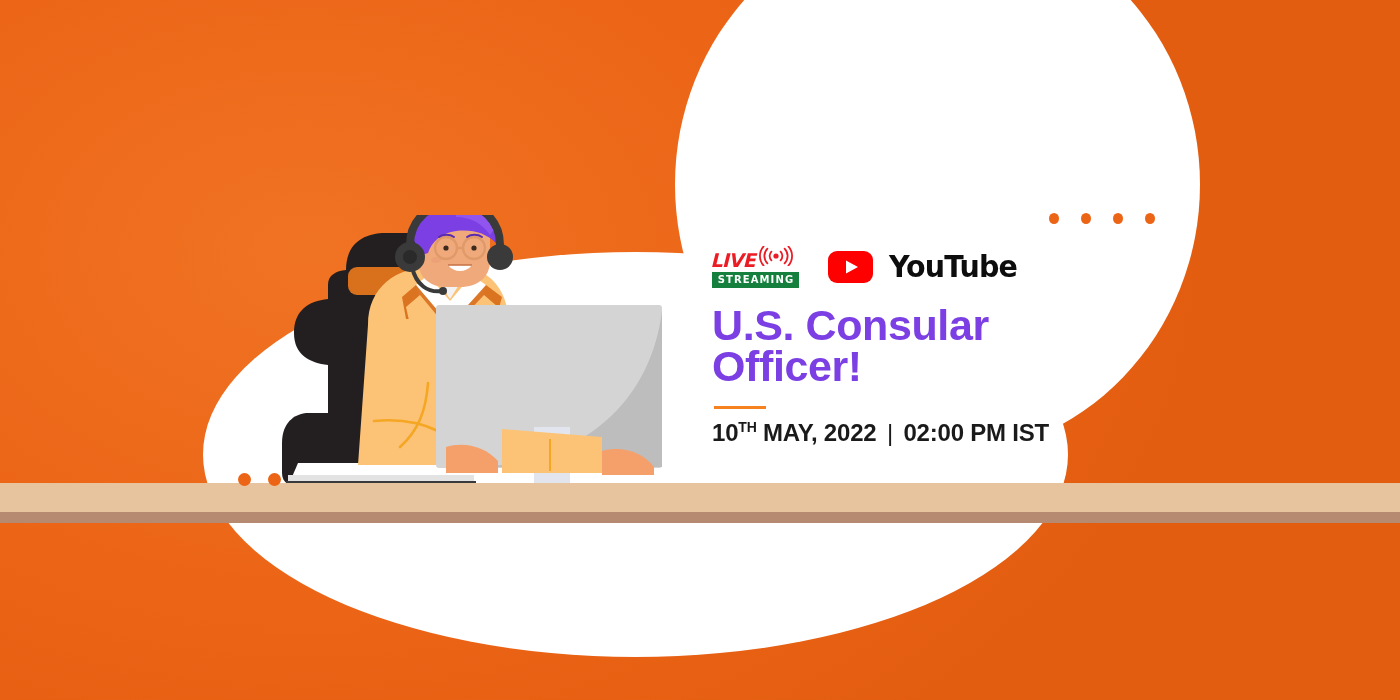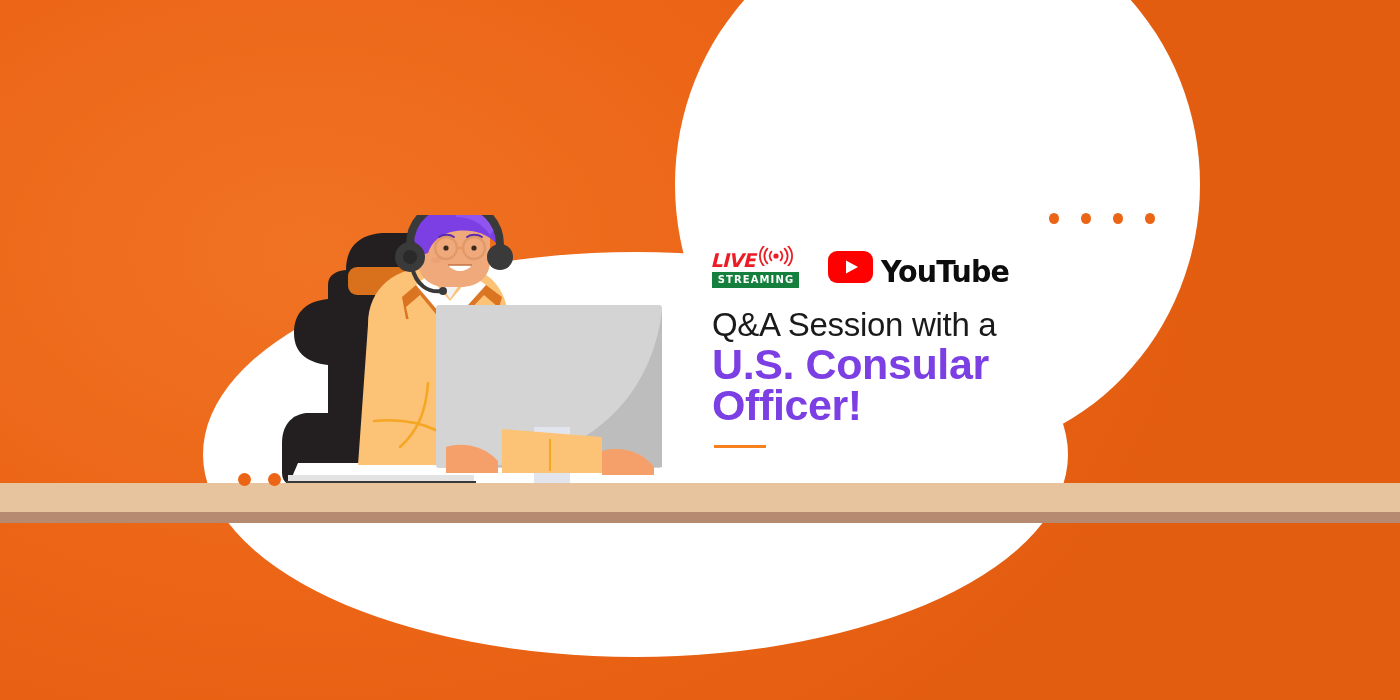--- a/index.html
+++ b/index.html
@@ -151,22 +151,22 @@
     line-height: 14px;
     letter-spacing: 1.1px;
     text-align: center;
     padding: 1px 2px 1px 3px;
     width: 82px;
   }
 
   
   .yt-logo {
     display: flex;
-    align-items: flex-end;
-    gap: 8px;
+    align-items: flex-start;
+    gap: 16px;
   }
   .yt-word {
     color: #0d0d0d;
     font-family: "DejaVu Sans", sans-serif;
     font-weight: bold;
     font-size: 31px;
     line-height: 31px;
     letter-spacing: -1px;
     transform: scaleX(0.92);
     transform-origin: left center;
@@ -339,21 +339,26 @@
           <svg width="45" height="32" viewBox="0 0 45 32" xmlns="http://www.w3.org/2000/svg">
             <rect x="0" y="0" width="45" height="32" rx="9" fill="#ff0000"></rect>
             <path d="M18 9.5 L30 16 L18 22.5 Z" fill="#ffffff"></path>
           </svg>
         </span>
         <span class="yt-word">YouTube</span>
       </div>
     </div>
 
     <div class="title-block">
-      <div class="title-line1">Q&amp;A Session with a</div>
       <div class="title-line2">U.S. Consular Officer!</div>
     </div>
 
     <div class="rule"></div>
 
+    <div class="datetime">
+      <span>10</span><sup>TH</sup>
+      <span>MAY, 2022</span>
+      <span class="sep">|</span>
+      <span>02:00 PM IST</span>
+    </div>
 
   </div>
 </div>
 
 </body></html>

